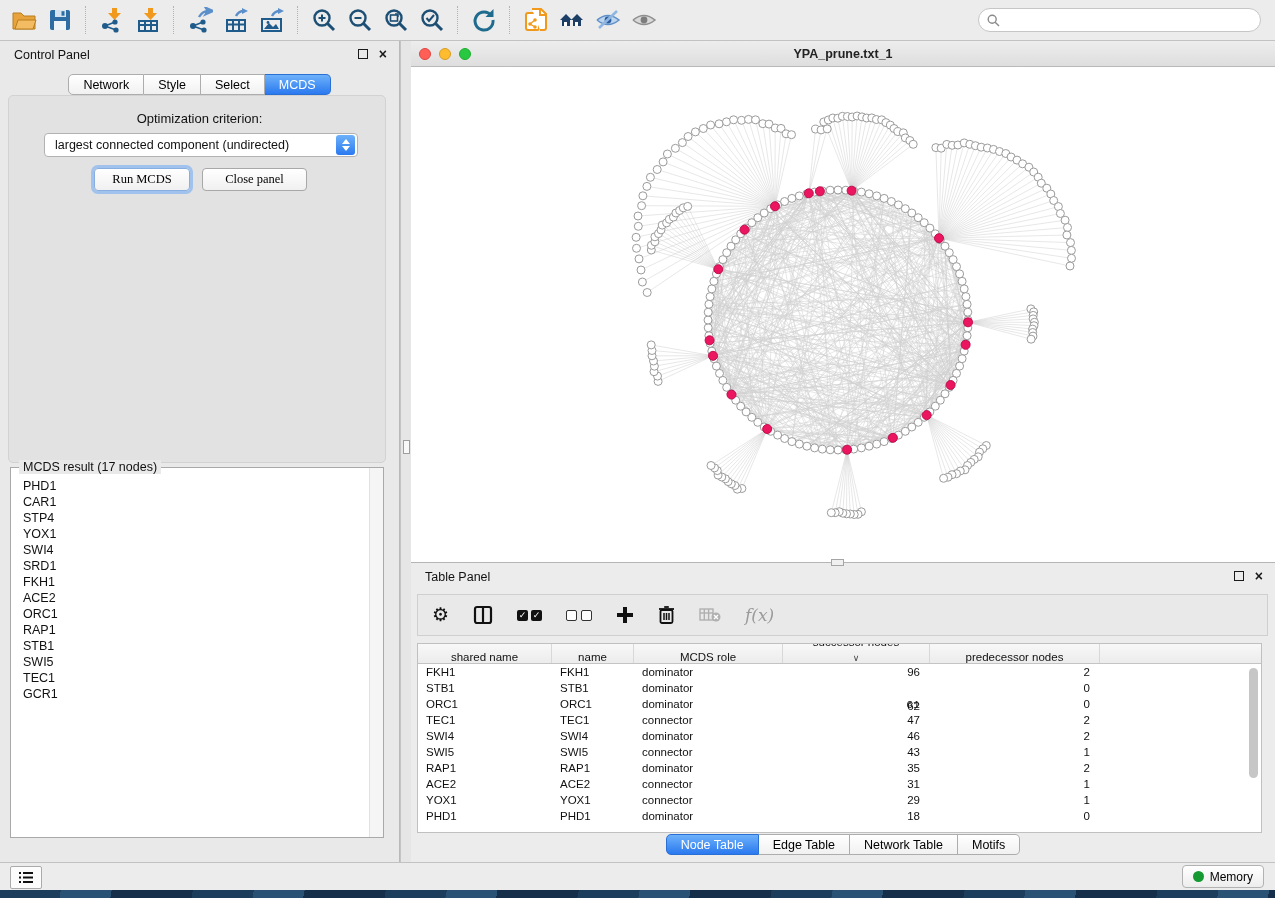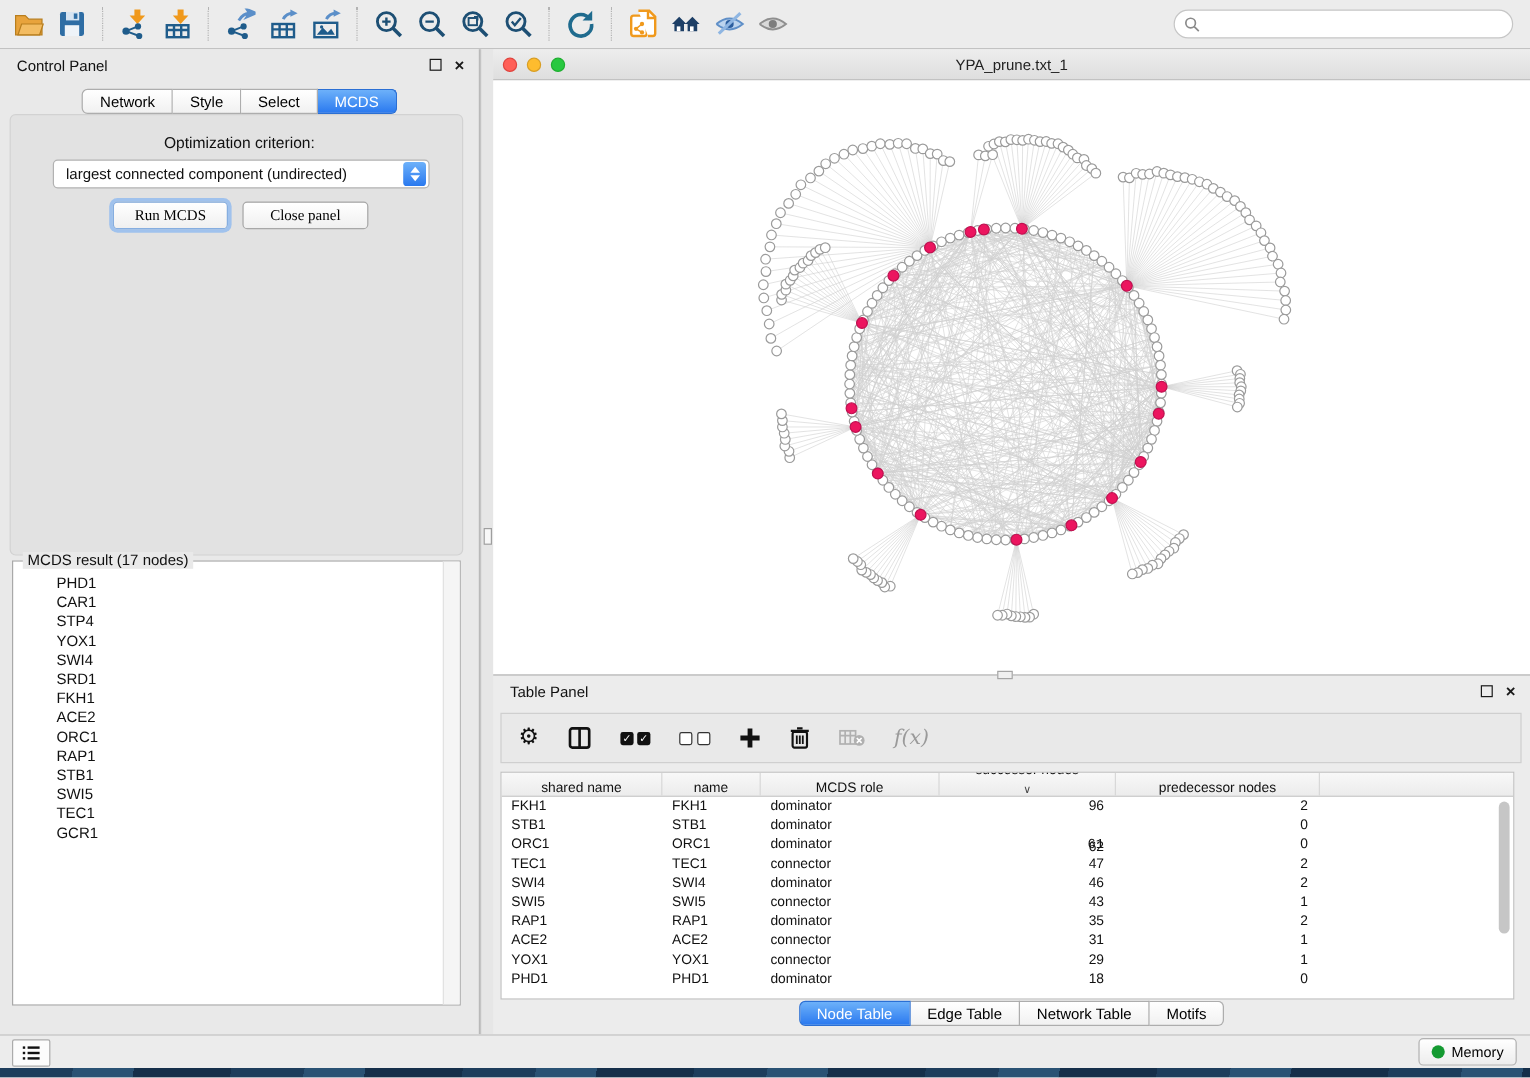--- a/index.html
+++ b/index.html
@@ -37,30 +37,30 @@
   #criterion-select .val{flex:1;font-size:12.5px;padding-left:10px;white-space:nowrap;}
   #criterion-select .stepper{width:19px;height:20px;margin-right:2px;border-radius:3px;
     background:linear-gradient(#6db1fa,#2a79ef);display:flex;flex-direction:column;align-items:center;justify-content:center;gap:2px;}
   .tri-up{width:0;height:0;border-left:4px solid transparent;border-right:4px solid transparent;border-bottom:5px solid #fff;}
   .tri-dn{width:0;height:0;border-left:4px solid transparent;border-right:4px solid transparent;border-top:5px solid #fff;}
   .cp-btn{position:absolute;top:127px;height:23px;box-sizing:border-box;background:linear-gradient(#ffffff,#f0f0f0);
     border:1px solid #a8a8a8;border-radius:4px;font-size:12.5px;font-family:Liberation Serif, serif;}
   #run-btn{left:94px;width:96px;border:1px solid #86aee0;box-shadow:0 0 0 3px rgba(106,168,245,.55);}
   #closepanel-btn{left:202px;width:105px;}
   #result-box{position:absolute;left:10px;top:426px;width:374px;height:371px;box-sizing:border-box;
-    background:#fff;border:1px solid #a9a9a9;padding-left:24px;}
+    background:#fff;border:1px solid #a9a9a9;}
   #result-legend{position:absolute;left:8px;top:-8px;background:#e9e9e9;padding:0 4px;font-size:12.5px;}
   #result-list{padding:10px 0 0 12px;font-size:12.5px;line-height:16px;}
   #result-scroll{position:absolute;right:0;top:0;bottom:0;width:13px;background:#f5f5f5;border-left:1px solid #e2e2e2;}
   
   #divider-v{position:absolute;left:400px;top:41px;width:11px;height:821px;background:#e6e6e6;
     border-left:1px solid #c4c4c4;box-sizing:border-box;}
   #divider-v .handle{position:absolute;left:2px;top:399px;width:5px;height:12px;background:#f8f8f8;border:1px solid #9e9e9e;}
   
-  #network-window{position:absolute;left:411px;top:41px;width:864px;height:521px;}
+  #network-window{position:absolute;left:411px;top:41px;width:864px;height:521px;font-weight:bold;}
   #net-titlebar{position:absolute;left:0;top:0;width:100%;height:26px;background:linear-gradient(#ededed,#dedede);
     border-bottom:1px solid #b9b9b9;box-sizing:border-box;}
   .light{position:absolute;top:7px;width:12px;height:12px;border-radius:50%;}
   #light-red{left:8px;background:#ff5f57;border:1px solid #e0443e;box-sizing:border-box;}
   #light-yellow{left:28px;background:#febc2e;border:1px solid #d89e24;box-sizing:border-box;}
   #light-green{left:48px;background:#28c840;border:1px solid #1faf30;box-sizing:border-box;}
   #net-title{position:absolute;left:0;top:0;width:100%;text-align:center;line-height:26px;font-size:12.5px;color:#222;}
   #net-canvas{position:absolute;left:0;top:26px;width:864px;height:495px;background:#fff;overflow:hidden;}
   
   #divider-h-handle{position:absolute;left:831px;top:559px;width:13px;height:7px;background:#f0f0f0;border:1px solid #a5a5a5;box-sizing:border-box;z-index:5;}

